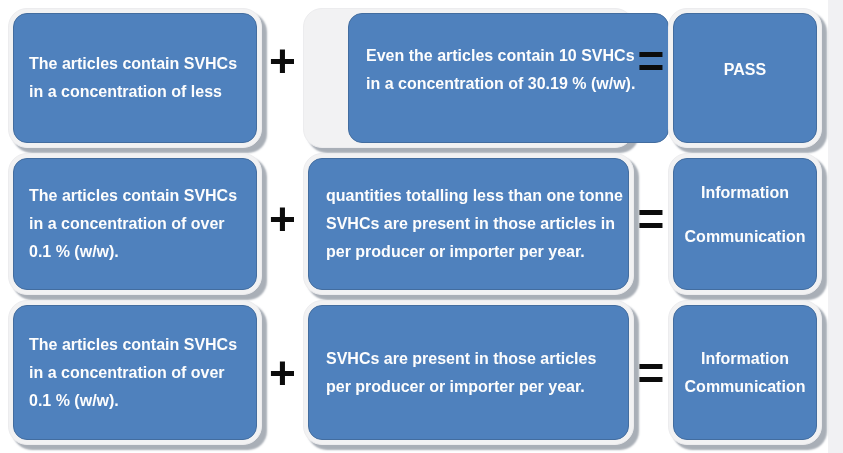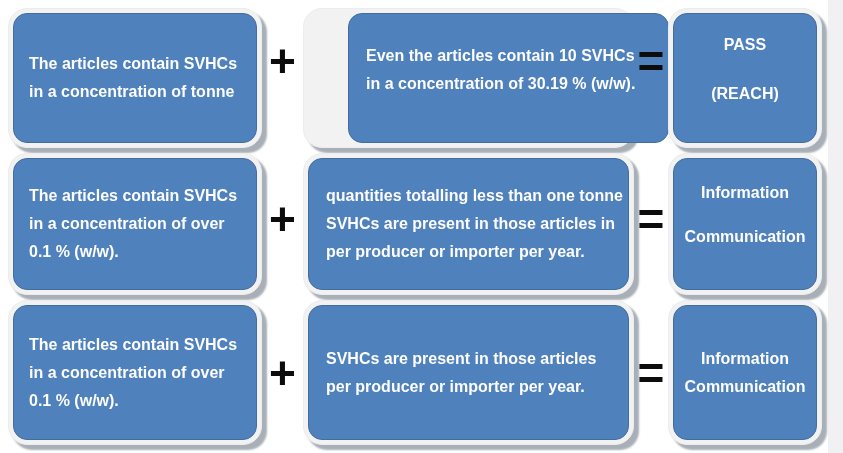--- a/index.html
+++ b/index.html
@@ -71,39 +71,38 @@
 </head>
 <body>
 
 <div class="right-strip"></div>
 
 <div class="diagram-grid">
 
   <div class="box">
     <div class="inner left-text">
       <div class="line">The articles contain SVHCs</div>
-      <div class="line">in a concentration of tonne</div>
+      <div class="line">in a concentration of less</div>
     </div>
   </div>
   <div class="op op-r1">
     <span class="op-glyph">+</span>
   </div>
   <div class="box">
     <div class="inner left-text2 lift-sm">
       <div class="line">Even the articles contain 10 SVHCs</div>
       <div class="line">in a concentration of 30.19 % (w/w).</div>
     </div>
   </div>
   <div class="op op-r1">
     <span class="op-glyph">=</span>
   </div>
   <div class="box">
     <div class="inner center-text tall lift">
       <div class="line">PASS</div>
-      <div class="line">(REACH)</div>
     </div>
   </div>
 
   <div class="box">
     <div class="inner left-text">
       <div class="line">The articles contain SVHCs</div>
       <div class="line">in a concentration of over</div>
       <div class="line">0.1 % (w/w).</div>
     </div>
   </div>

